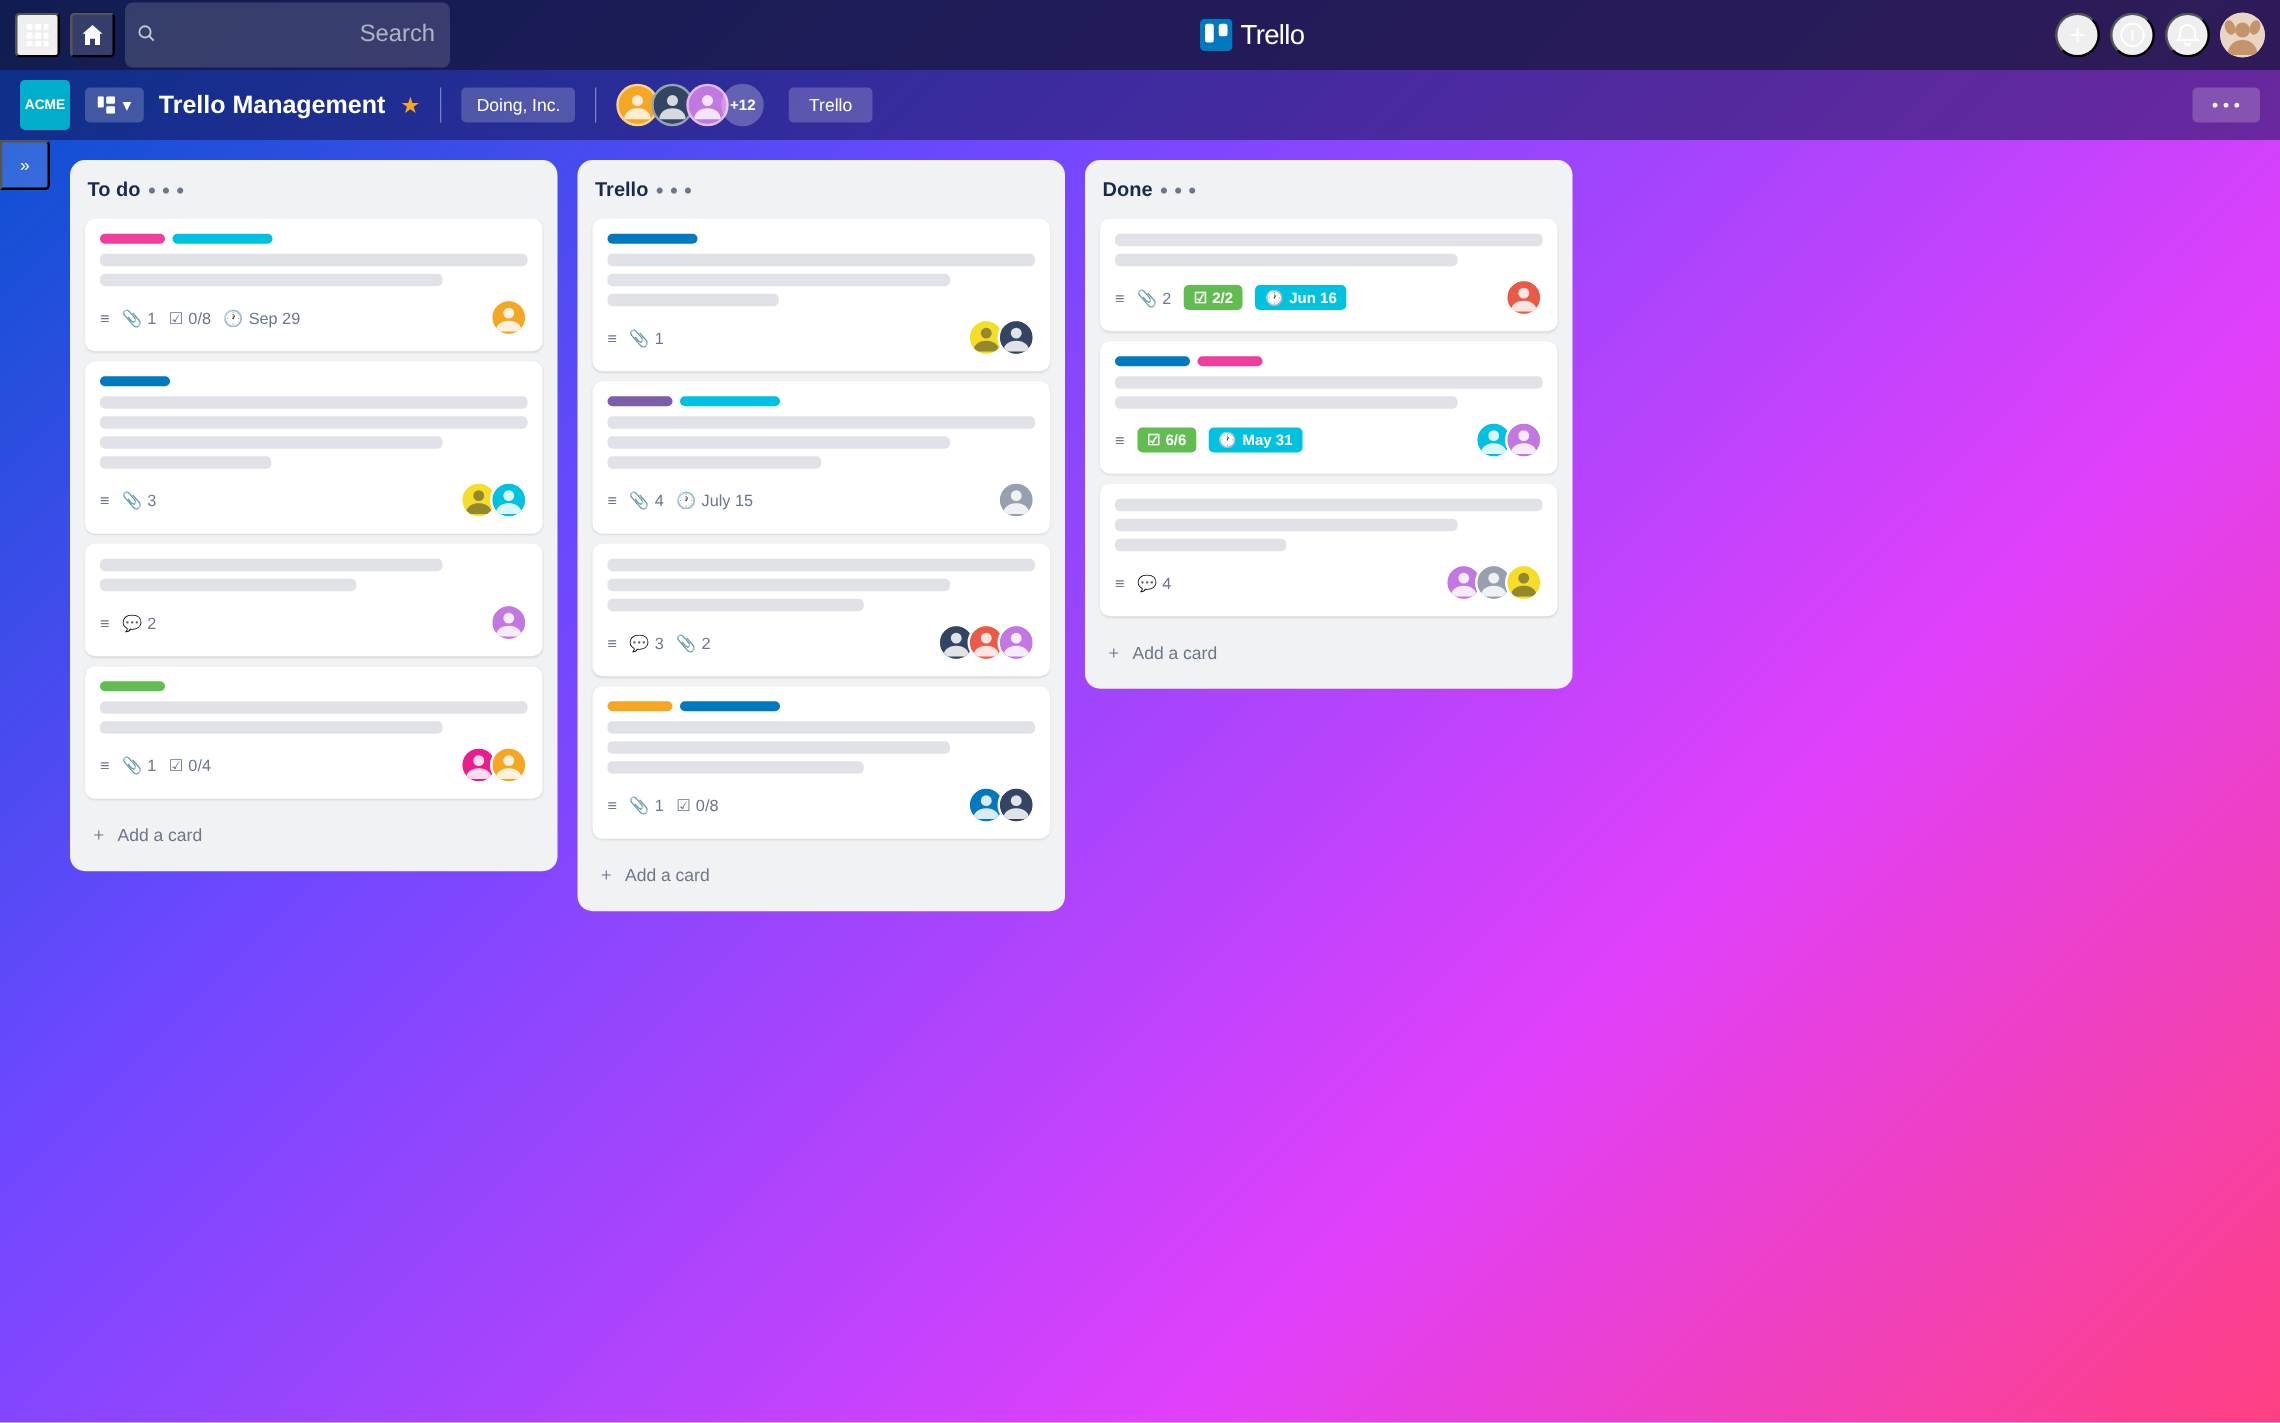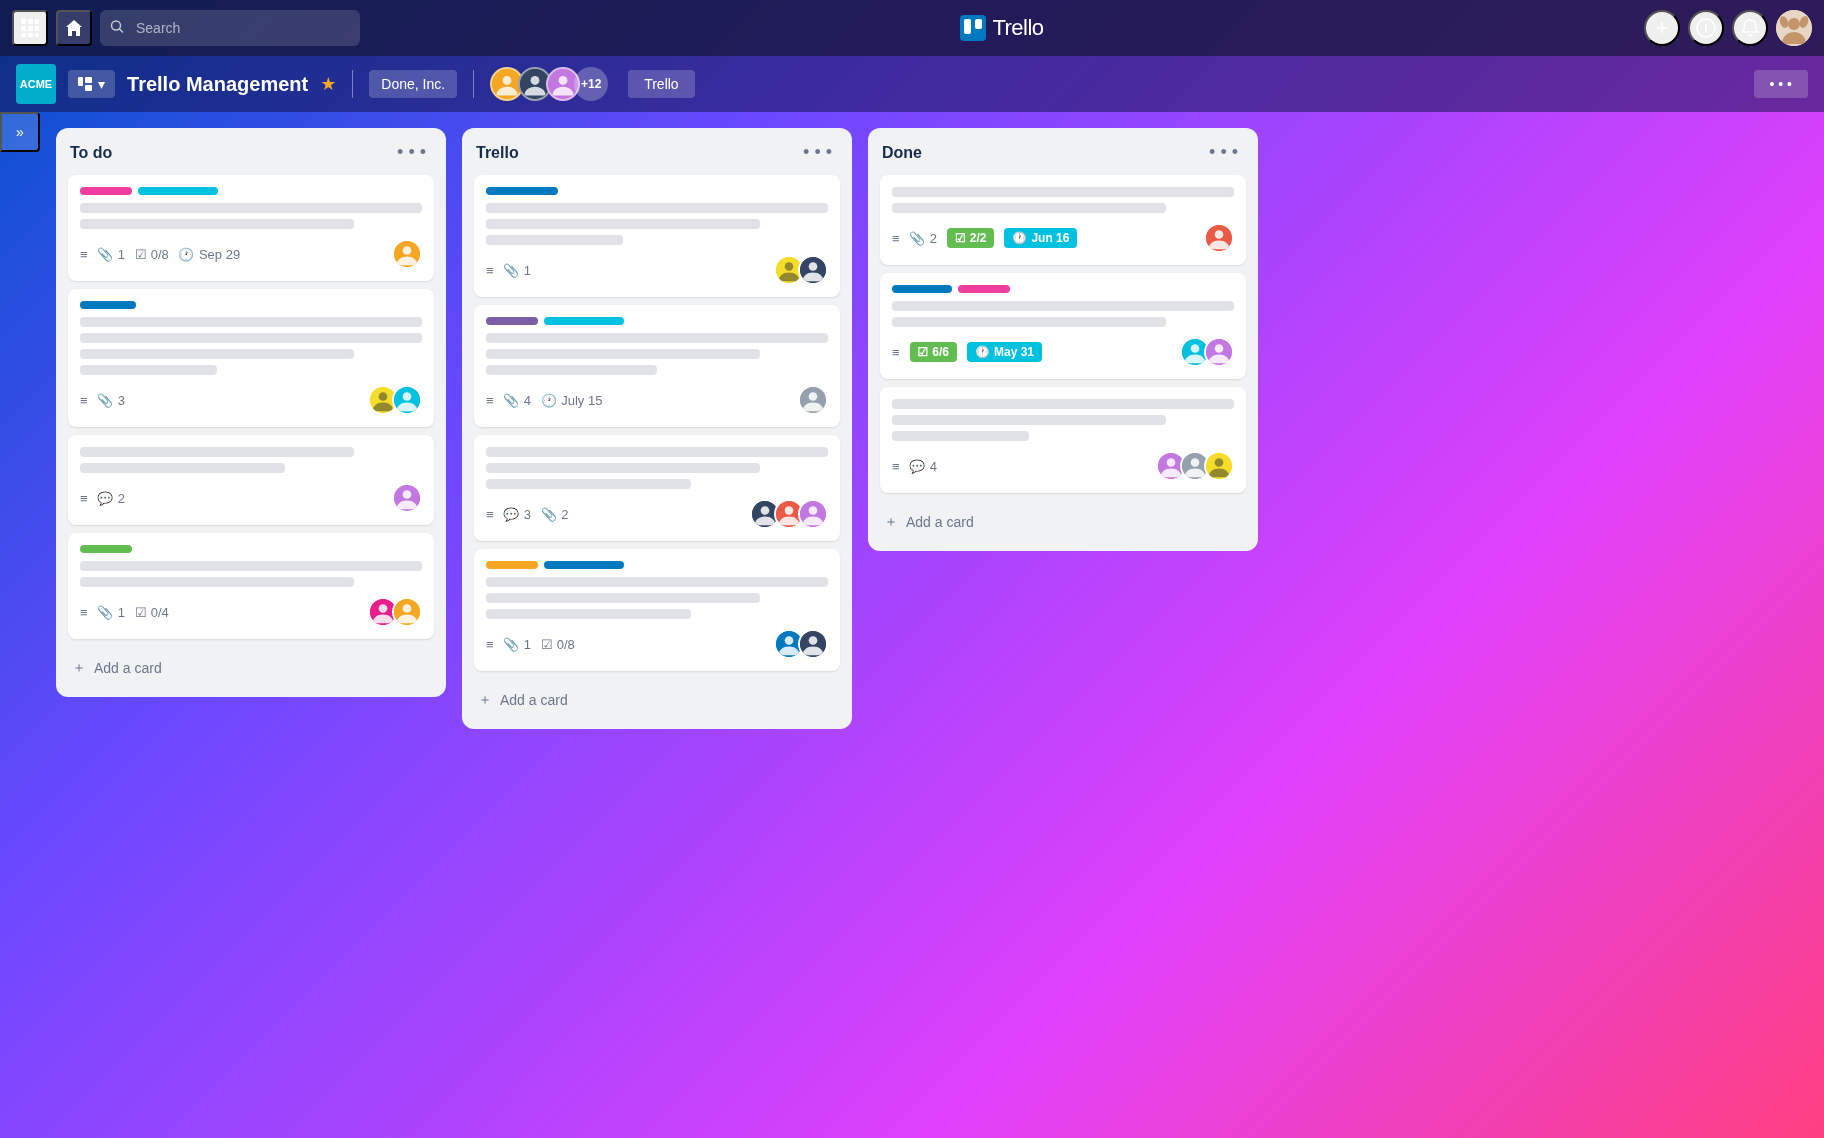--- a/index.html
+++ b/index.html
@@ -30,26 +30,27 @@
       width: 36px; height: 36px;
       display: flex; align-items: center; justify-content: center;
       border-radius: 4px; cursor: pointer;
       color: white; font-size: 18px;
       background: rgba(255,255,255,0.15);
     }
     .nav-search {
       background: rgba(255,255,255,0.15);
       border: none;
       border-radius: 6px;
-      height: 36px;
+      height: 52px;
       width: 260px;
       color: rgba(255,255,255,0.8);
       padding: 0 12px 0 36px;
-      font-size: 14px;
+      font-size: 19px;
       outline: none;
+      text-align: right;
     }
     .nav-search::placeholder { color: rgba(255,255,255,0.6); }
     .search-wrapper {
       position: relative;
     }
     .search-icon-nav {
       position: absolute;
       left: 10px; top: 50%;
       transform: translateY(-50%);
       color: rgba(255,255,255,0.7);
@@ -210,21 +211,20 @@
       width: 390px;
       min-width: 390px;
       padding: 12px;
       display: flex;
       flex-direction: column;
       gap: 0;
     }
     .column-header {
       display: flex;
       align-items: center;
-      justify-content: space-between;
       margin-bottom: 10px;
       padding: 0 2px;
     }
     .column-title {
       font-size: 16px;
       font-weight: 700;
       color: #172b4d;
     }
     .column-menu-btn {
       background: none;
@@ -404,21 +404,21 @@
     <svg width="14" height="14" viewBox="0 0 14 14" fill="white">
       <rect x="0" y="0" width="5" height="9" rx="1"></rect>
       <rect x="7" y="0" width="7" height="6" rx="1"></rect>
       <rect x="7" y="8" width="7" height="6" rx="1"></rect>
     </svg>
     <span>▾</span>
   </button>
   <span class="board-title">Trello Management</span>
   <span class="board-star">★</span>
   <div class="board-divider"></div>
-  <button class="board-workspace-btn">Done, Inc.</button>
+  <button class="board-workspace-btn">Doing, Inc.</button>
   <div class="board-divider"></div>
   <div class="board-members">
 
     <div class="member-avatar" style="background:#f5a623;">
       <svg viewBox="0 0 34 34" fill="none">
         <circle cx="17" cy="17" r="17" fill="#f5a623"></circle>
         <circle cx="17" cy="13" r="5" fill="#fff" opacity="0.8"></circle>
         <path d="M5 30c0-6 5-10 12-10s12 4 12 10" fill="#fff" opacity="0.8"></path>
       </svg>
     </div>

